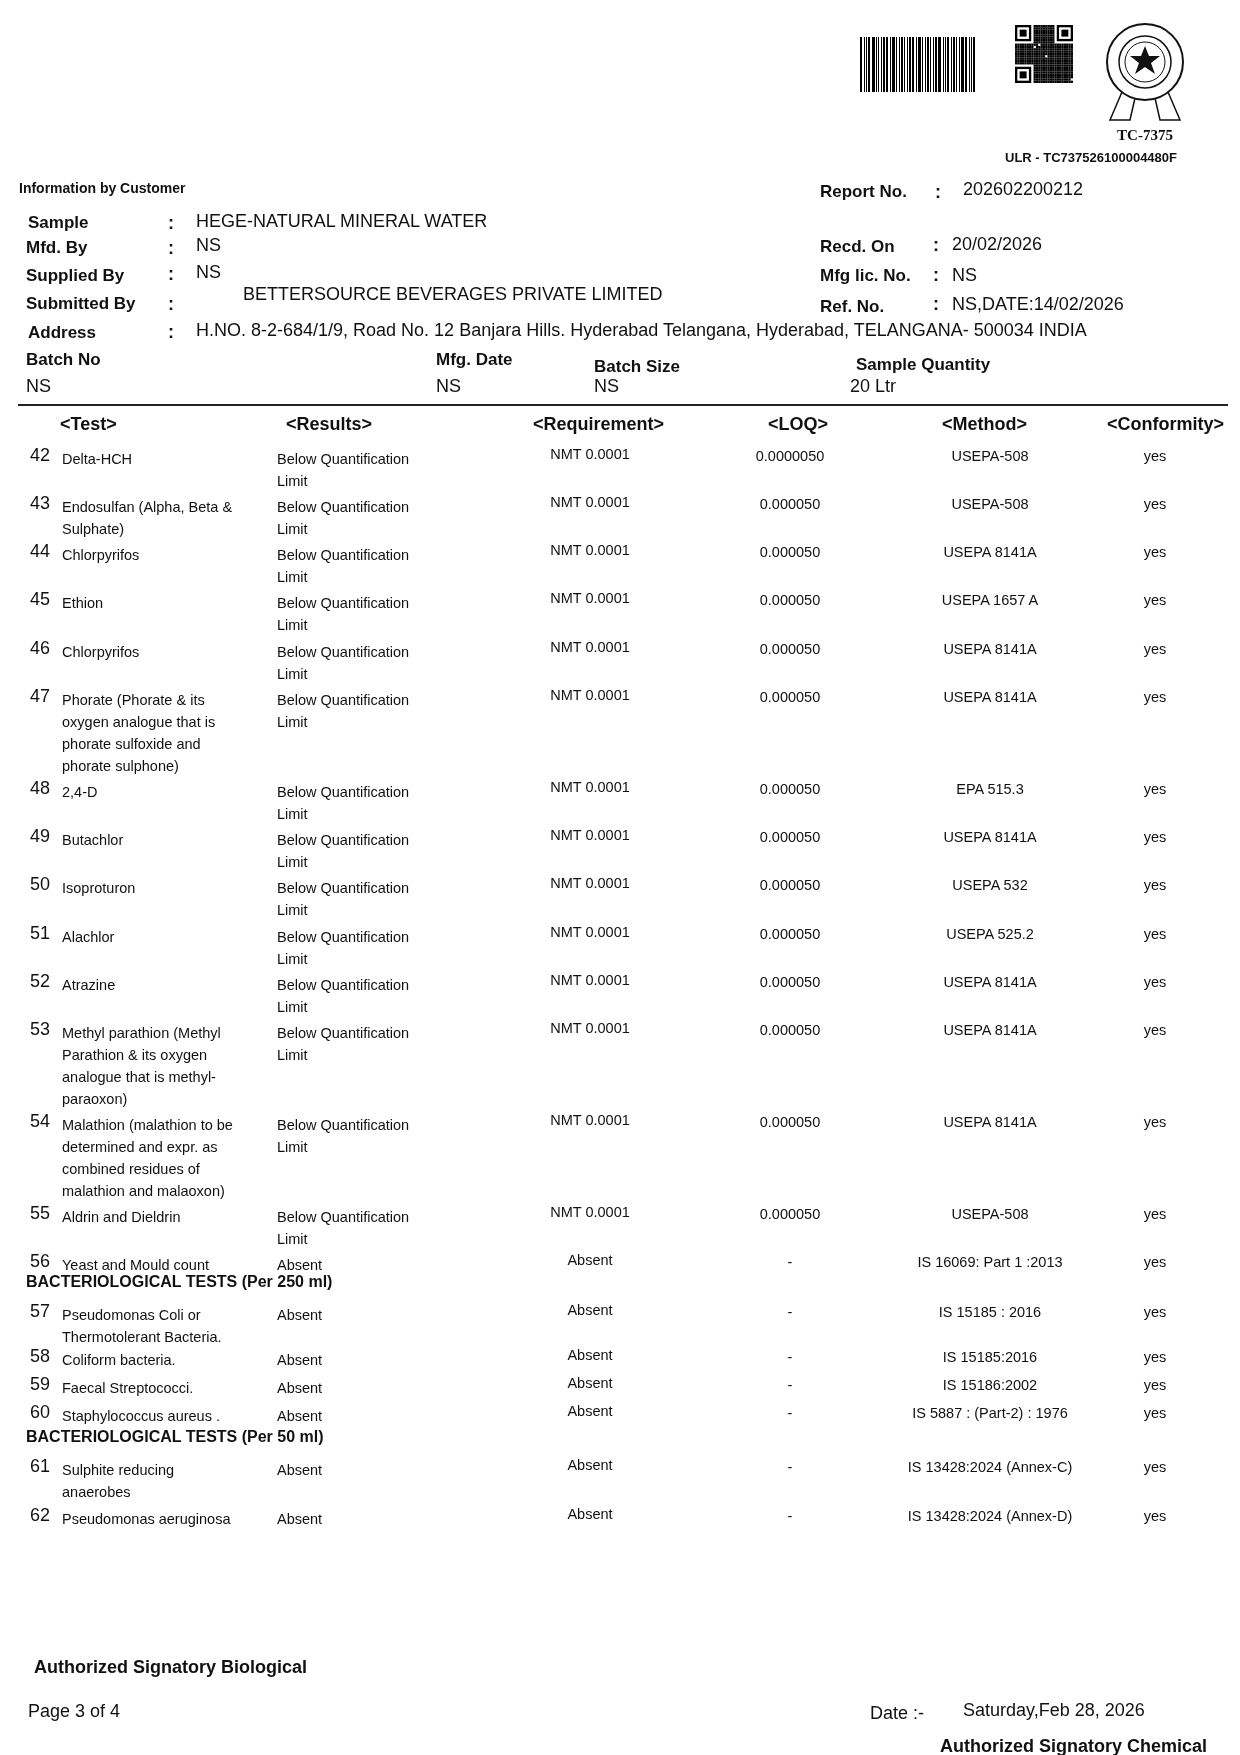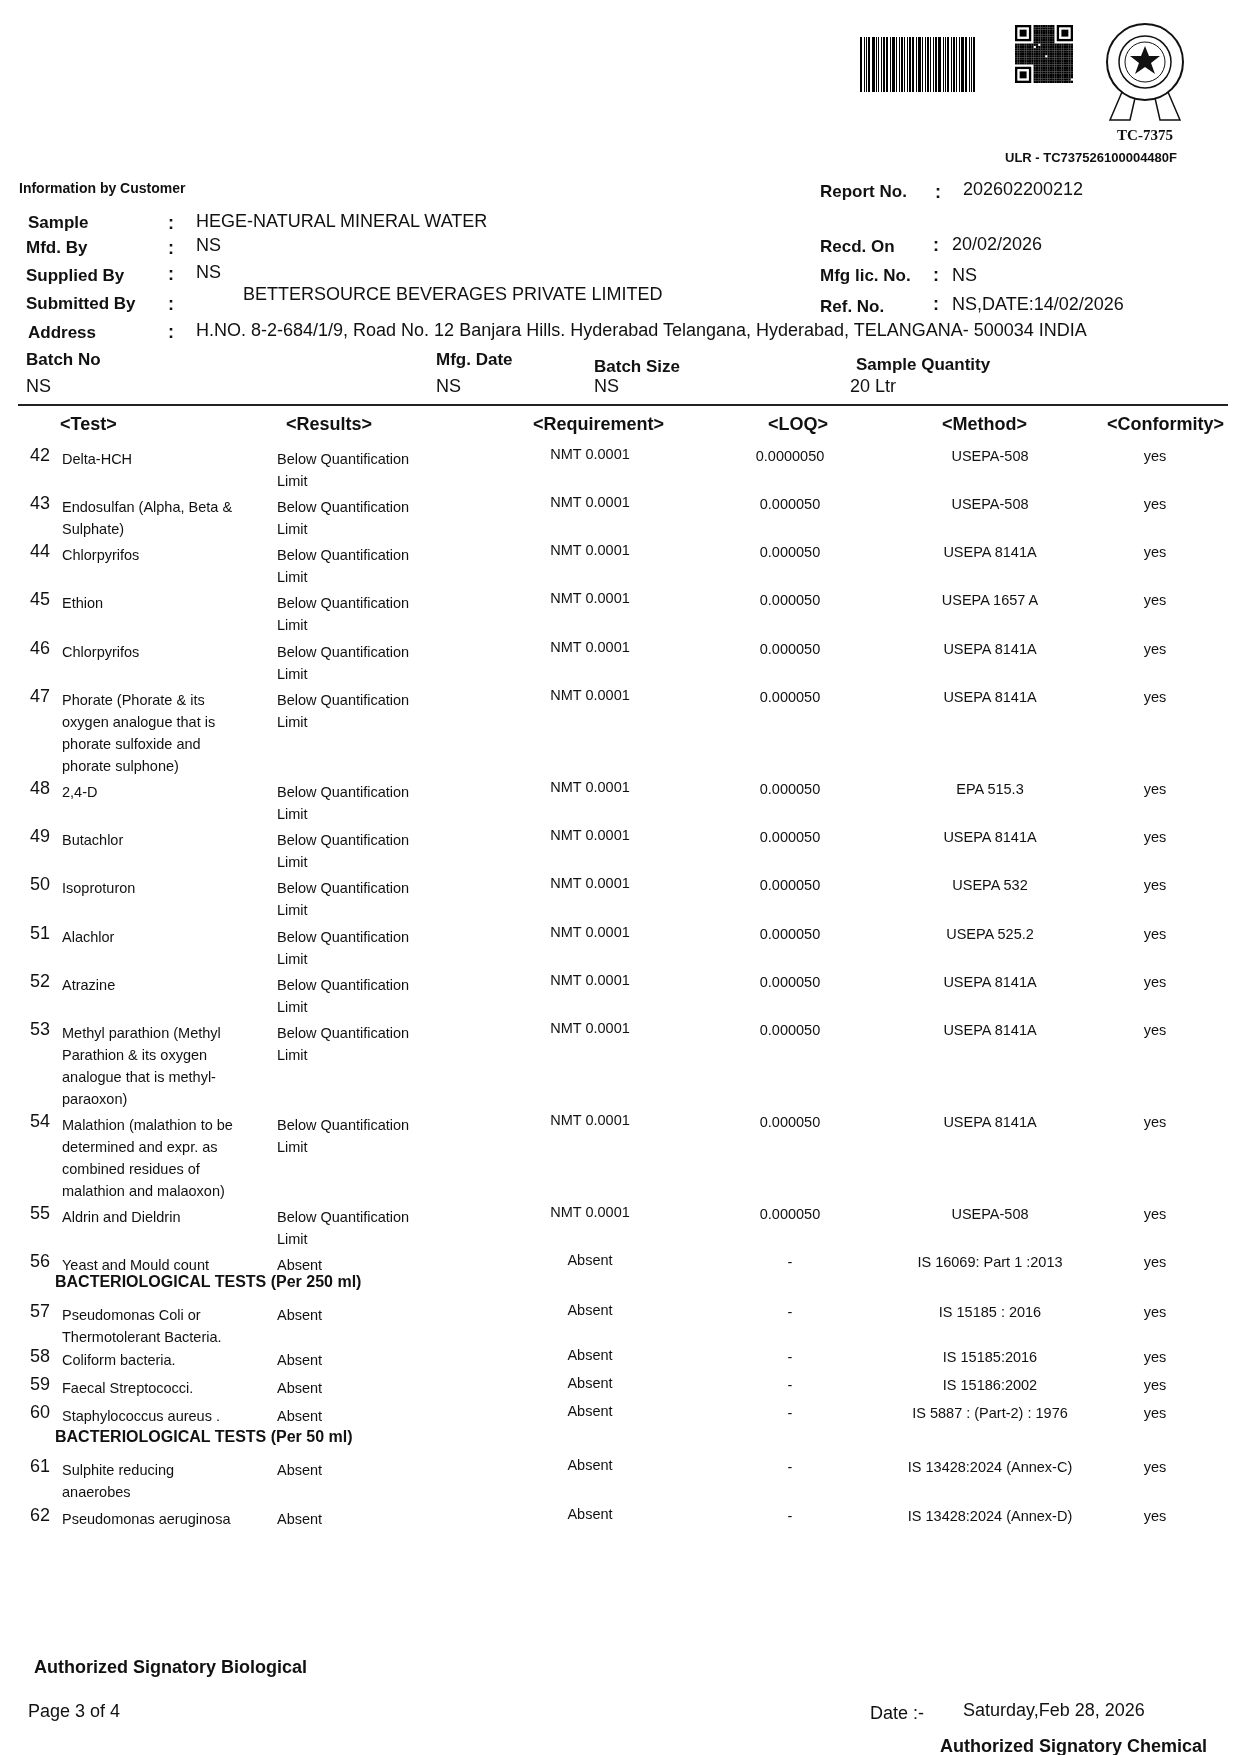--- a/index.html
+++ b/index.html
@@ -16,21 +16,21 @@
   .hr { position: absolute; left: 18px; top: 404px; width: 1210px; height: 2px; background: #222; }
   .th { font-size: 18px; font-weight: bold; position: absolute; top: 414px; }
   .row { position: absolute; left: 0; width: 1240px; font-size: 14.5px; }
   .row .num { position: absolute; left: 30px; font-size: 18px; top: -3px; }
   .row .test { position: absolute; left: 62px; width: 180px; line-height: 22px; white-space: normal; }
   .row .res { position: absolute; left: 277px; width: 150px; line-height: 22px; white-space: normal; }
   .row .req { position: absolute; left: 520px; width: 140px; text-align: center; top: -2px; }
   .row .loq { position: absolute; left: 720px; width: 140px; text-align: center; }
   .row .meth { position: absolute; left: 880px; width: 220px; text-align: center; }
   .row .conf { position: absolute; left: 1120px; width: 70px; text-align: center; }
-  .section { position: absolute; left: 26px; font-size: 16px; font-weight: bold; margin-left: 29px; }
+  .section { position: absolute; left: 26px; font-size: 16px; font-weight: bold; }
   .foot { font-size: 18px; }
 </style>
 </head>
 <body>
 
 <div class="barcode" id="barcode">
     <span style="width: 2px; margin-right: 2px;"></span>
     <span style="width: 1px; margin-right: 1px;"></span>
     <span style="width: 1px; margin-right: 1px;"></span>
     <span style="width: 2px; margin-right: 2px;"></span>

